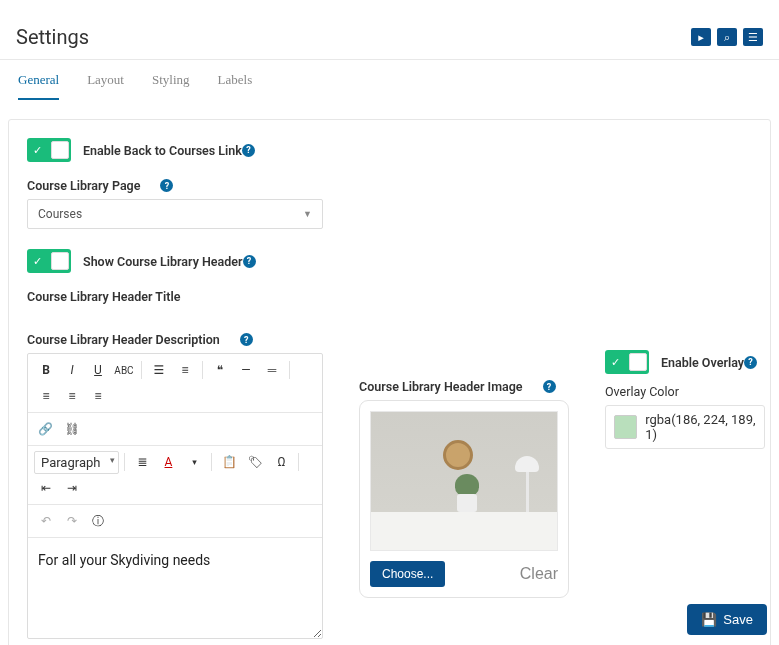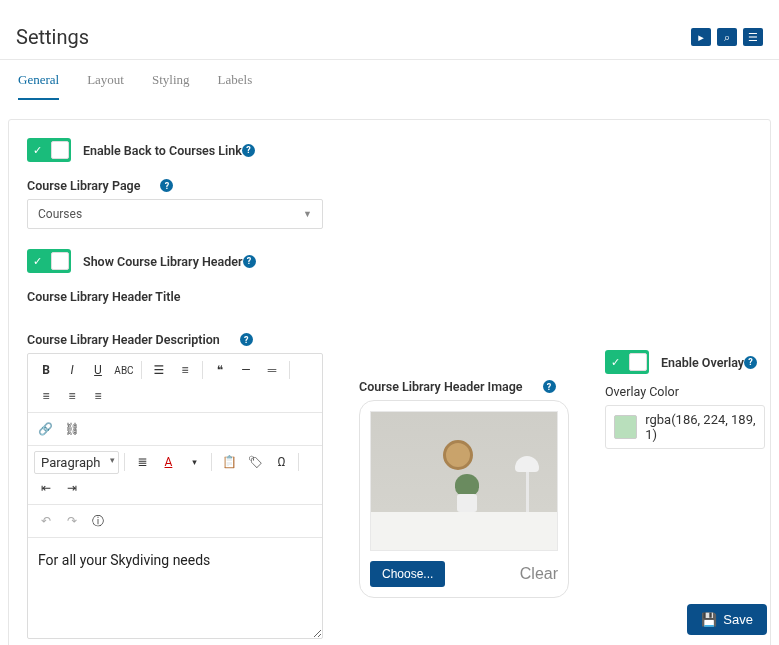--- a/index.html
+++ b/index.html
@@ -153,21 +153,21 @@
     min-height: 100px;
     padding: 14px 10px;
     font-size: 14px;
     color: #222;
     resize: vertical;
     overflow: auto;
   }
   
   .image-box {
     border: 1px solid #e2e2e2;
-    border-radius: 15px;
+    border-radius: 9px;
     padding: 10px;
     width: 210px;
   }
   .image-preview {
     width: 100%; height: 140px;
     border: 1px solid #e8e8e8;
     background: #d4d3cc;
     position: relative;
     overflow: hidden;
   }

